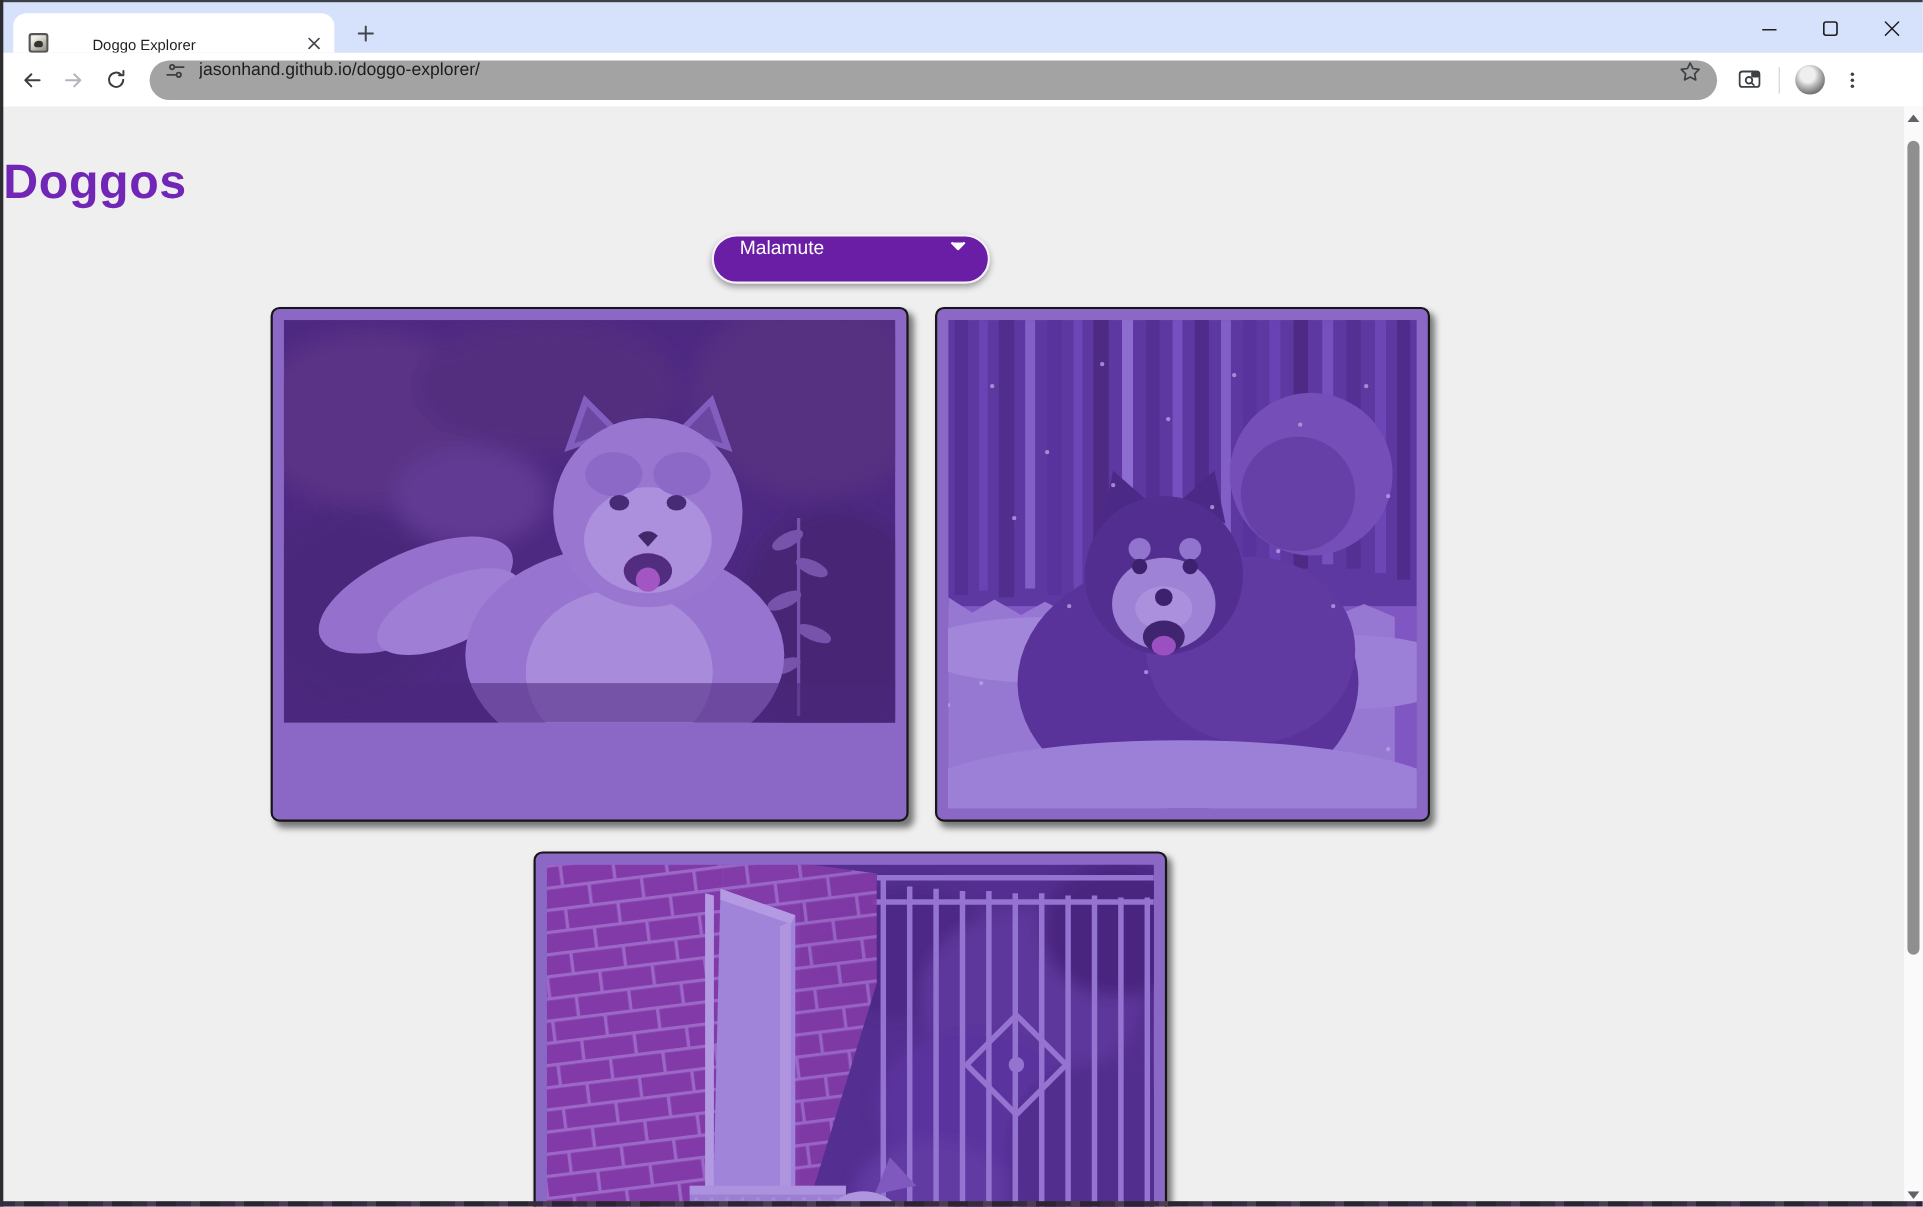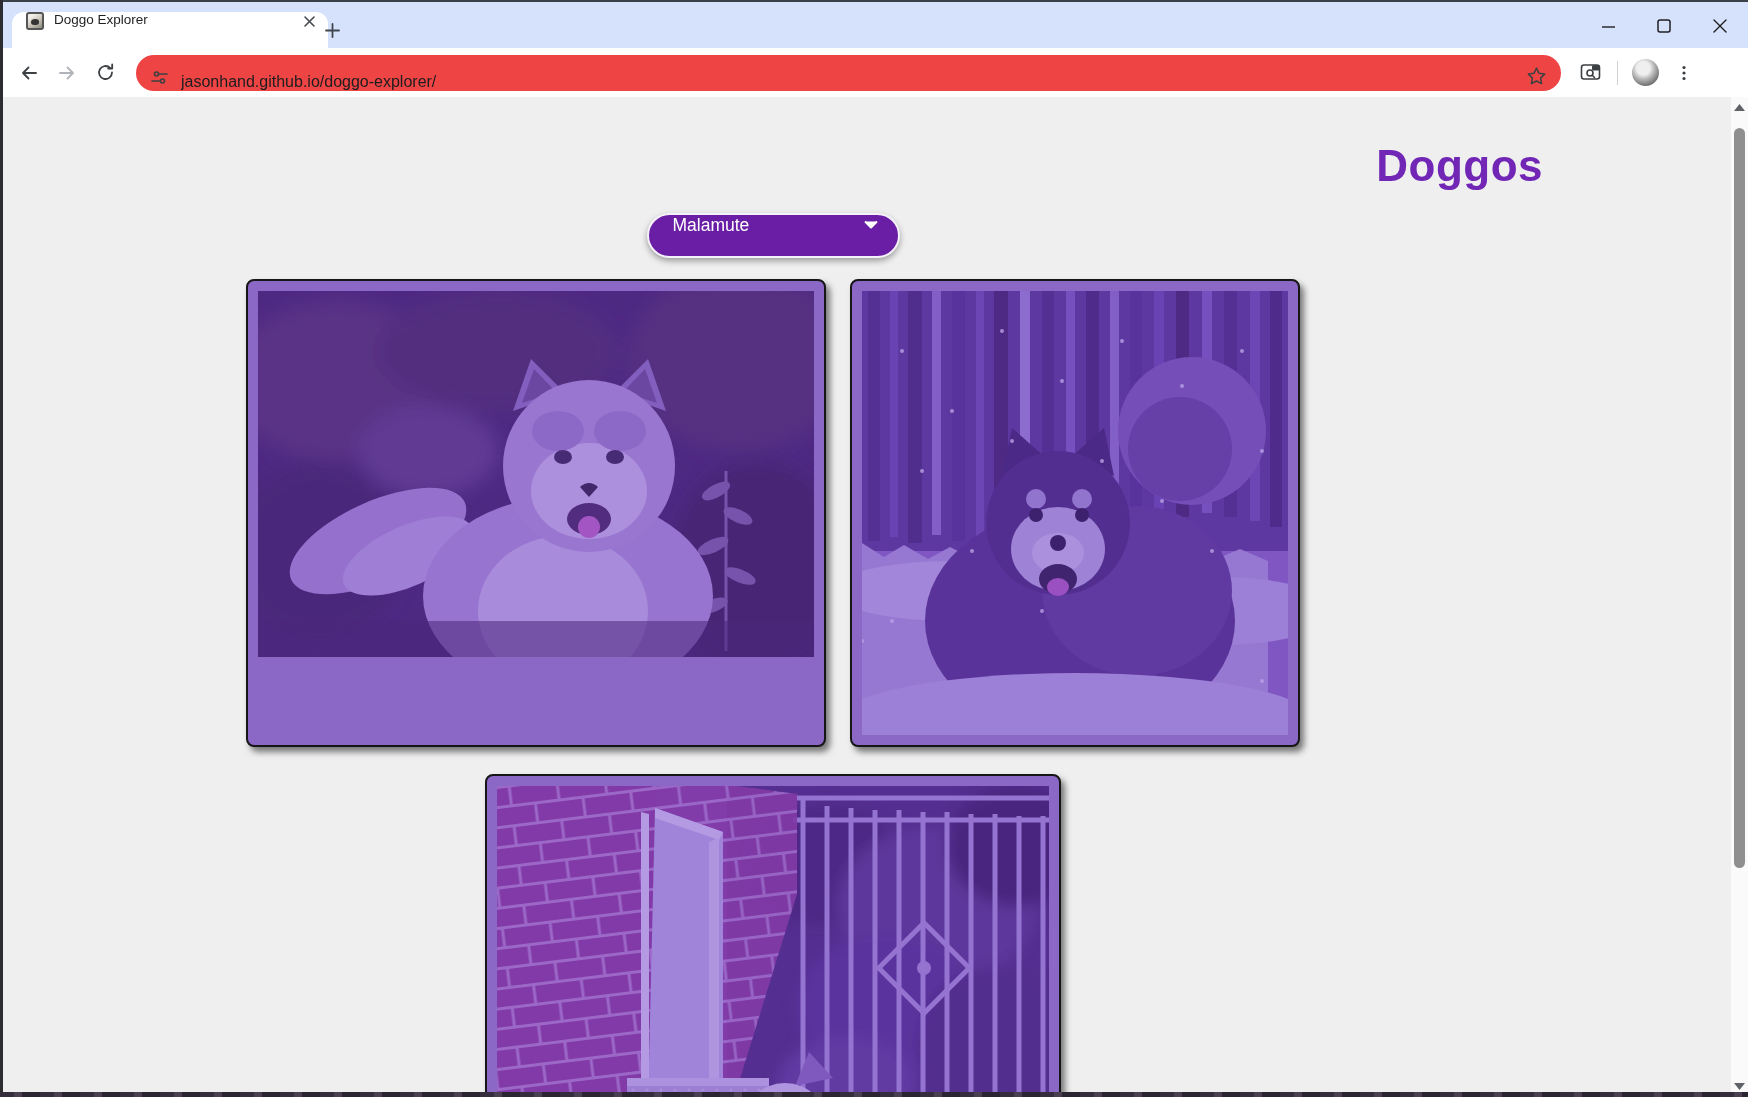--- a/index.html
+++ b/index.html
@@ -7,55 +7,55 @@
   body { font-family:"Liberation Sans", sans-serif; background:#efeff0; position:relative; }
 
   
   .frame-top   { position:absolute; left:0; top:0; width:100%; height:2px; background:#3a4148; z-index:50; }
   .frame-left  { position:absolute; left:0; top:0; width:3px; height:100%; background:#2c2c31; z-index:50; }
   .desktop-edge{ position:absolute; left:0; bottom:0; width:100%; height:5px; z-index:60;
                  background:repeating-linear-gradient(90deg,#352d3e 0 14px,#4a3f52 14px 22px,#2b2432 22px 40px); }
 
   
   .tabstrip { position:absolute; left:0; top:2px; width:100%; height:46px; background:#d6e2fb; }
-  .tab { position:absolute; left:12px; top:10px; width:316px; height:36px; background:#ffffff;
-         border-radius:12px 12px 0 0; display:flex; align-items:flex-start; padding:0 10px 0 14px; }
+  .tab { position:absolute; left:12px; top:10px; width:292px; height:36px; background:#ffffff;
+         border-radius:12px 12px 0 0; display:flex; align-items:flex-end; padding:0 10px 0 14px;gap:30px; }
   .favicon { width:18px; height:18px; border-radius:3px; margin-right:10px; flex:0 0 auto;
              background:linear-gradient(145deg,#f2efe8 20%,#c9c4ba 55%,#8f8a80);
              border:2px solid #555; position:relative; }
   .favicon::after { content:""; position:absolute; left:3px; top:5px; width:8px; height:6px;
                     background:#333; border-radius:55% 45% 40% 40%; }
   .tab-title { font-size:13.5px; color:#1f1f1f; flex:1 1 auto; white-space:nowrap; overflow:hidden; }
   .tab-close { width:18px; height:18px; display:flex; align-items:center; justify-content:center;
                border-radius:50%; cursor:pointer; }
   .newtab { position:absolute; left:318px; top:14px; width:28px; height:28px; display:flex;
             align-items:center; justify-content:center; border-radius:50%; }
   .wincontrols { position:absolute; right:0; top:2px; height:44px; display:flex; align-items:center; }
   .winbtn { width:56px; height:44px; display:flex; align-items:center; justify-content:center; }
 
   
   .toolbar { position:absolute; left:0; top:48px; width:100%; height:49px; background:#ffffff;
              display:flex; align-items:center; }
   .navbtn { width:38px; height:38px; display:flex; align-items:center; justify-content:center;
             border-radius:50%; flex:0 0 auto; }
   .navbtn.back { margin-left:10px; }
-  .omnibox { height:36px; background:#ef4444; border-radius:18px; margin-left:12px;
-             width:1425px; display:flex; align-items:flex-end; padding:0 14px; flex:0 0 auto; }
+  .omnibox { height:36px; background:#a3a3a3; border-radius:18px; margin-left:12px;
+             width:1425px; display:flex; align-items:flex-start; padding:0 14px; flex:0 0 auto; }
   .omni-url { font-size:16px; color:#1d1d1f; margin-left:12px; flex:1 1 auto; white-space:nowrap;
               overflow:hidden; }
   .toolbar-right { display:flex; align-items:center; margin-left:10px; }
   .tb-divider { width:1px; height:24px; background:#cfd1d6; margin:0 8px; }
   .avatar { width:27px; height:27px; border-radius:50%; margin:0 6px;
             background:radial-gradient(circle at 42% 34%, #efefef 0 28%, #b9b9b9 46%, #767676 72%, #4d4d4d 100%); }
 
   
   .viewport { position:absolute; left:3px; top:97px; width:1728px; height:1000px; overflow:hidden;
               background:#efeff0; }
   .page-main { position:absolute; left:0; top:0; width:1540px; }
-  .page-title { margin-top:44px; text-align:right; font-size:44px; font-weight:700;
+  .page-title { margin-top:44px; text-align:left; font-size:44px; font-weight:700;
                 color:#7126b5; letter-spacing:0.5px; }
   .breed-select { margin:22px auto 0; width:253px; height:45px; background:#6a1da5;
                   border:2px solid #f4f1f8; border-radius:23px; display:flex; align-items:flex-start;
                   padding:0 20px 0 24px; box-shadow:0 3px 6px rgba(0,0,0,0.35); cursor:pointer; }
   .breed-select .val { color:#ffffff; font-size:17.5px; flex:1 1 auto; }
 
   .cards-row1 { margin-top:21px; display:flex; justify-content:center; gap:24px; }
   .cards-row2 { margin-top:27px; display:flex; justify-content:center; }
   .dog-card { background:#8b67c6; border:2px solid #161616; border-radius:8px; padding:10px;
               box-shadow:4px 5px 6px rgba(0,0,0,0.5); }

